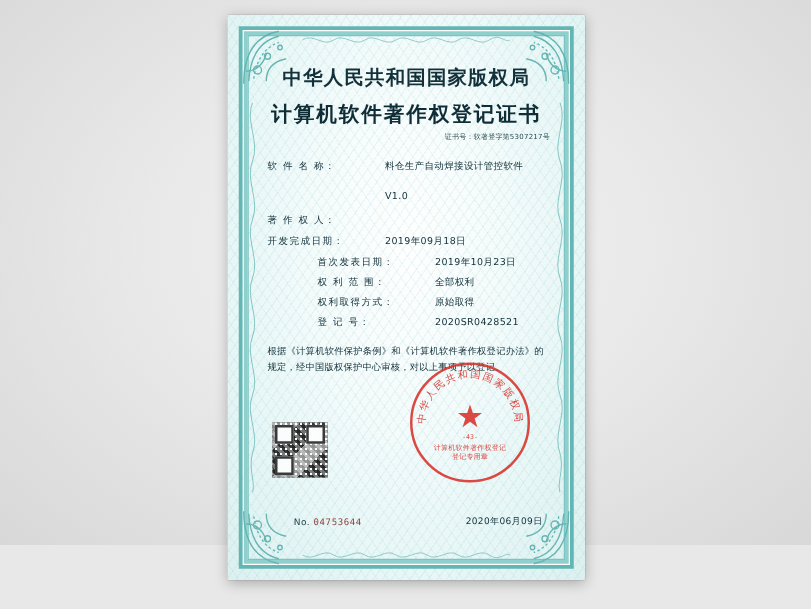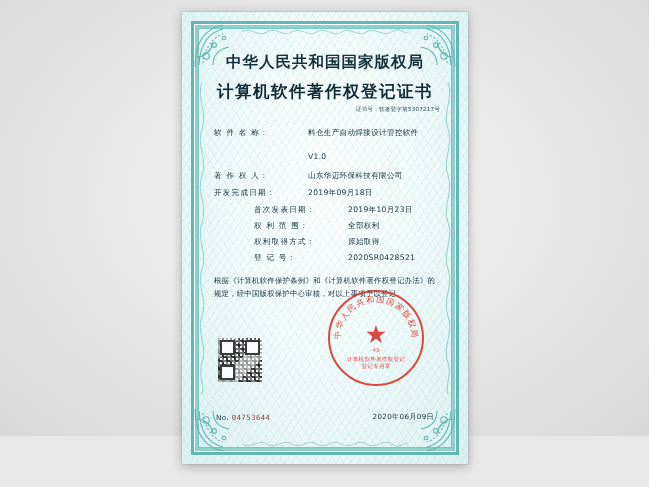--- a/index.html
+++ b/index.html
@@ -244,20 +244,21 @@
     display: flex;
     justify-content: space-between;
     align-items: flex-end;
     font-family: "DejaVu Sans", sans-serif;
     font-size: 7.2px;
     color: #12303a;
   }
   .footer .serial {
     color: #1a3a42;
     letter-spacing: .4px;
+    margin-left: 19px;
   }
   .footer .serial .num {
     font-family: "DejaVu Sans Mono", monospace;
     color: #8e3f3a;
     letter-spacing: .5px;
   }
   .footer .issue-date { letter-spacing: .3px; }
 </style>
 </head>
 <body>
@@ -352,21 +353,20 @@
         <div class="row">
           <div class="label">软 件 名 称：</div>
           <div class="value">
             <span>料仓生产自动焊接设计管控软件</span>
             <span class="sub">V1.0</span>
           </div>
         </div>
 
         <div class="row" style="margin-top:10px;">
           <div class="label">著 作 权 人：</div>
-          <div class="value">山东华迈环保科技有限公司</div>
         </div>
 
         <div class="row" style="margin-top:2px;">
           <div class="label">开发完成日期：</div>
           <div class="value">2019年09月18日</div>
         </div>
 
         <div class="row tight">
           <div class="label">首次发表日期：</div>
           <div class="value">2019年10月23日</div>

